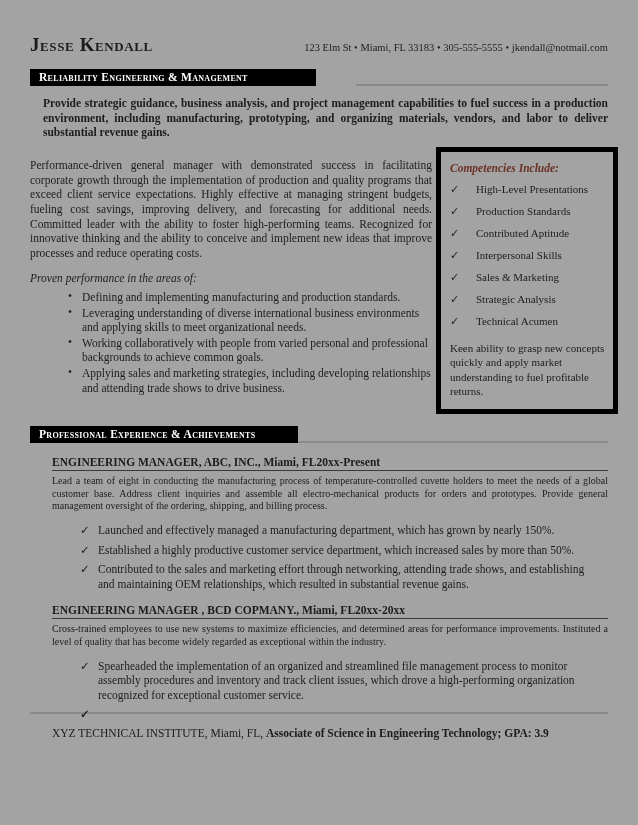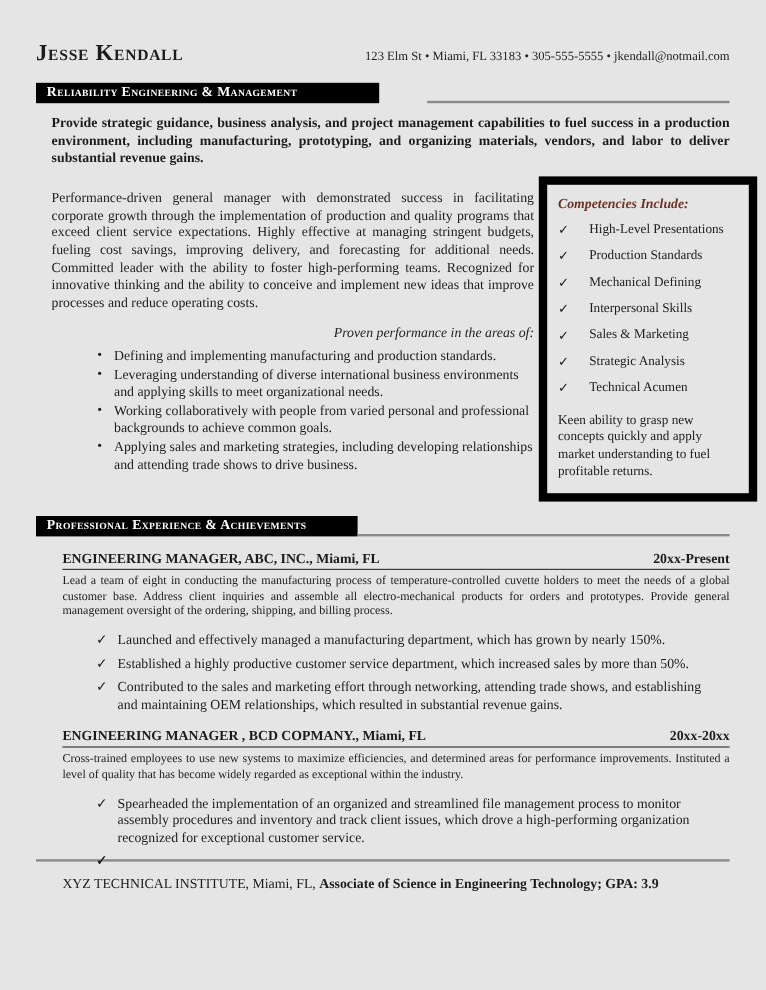--- a/index.html
+++ b/index.html
@@ -1,18 +1,18 @@
 <!DOCTYPE html>
 <html><head>
 <meta charset="utf-8">
 <style>
   * { box-sizing: border-box; }
   html, body { margin: 0; padding: 0; background: #ffffff; }
   .page {
-    width: 638px; height: 825px; background: #e5e5e5;
+    width: 638px; height: 825px; background: #a3a3a3;
     font-family: "Liberation Serif", serif; color: #1c1c1c;
     padding: 34px 30px 0 30px; overflow: hidden;
   }
   
   .hdr { display: flex; justify-content: space-between; align-items: baseline; }
   .name { font-size: 19px; font-weight: bold; font-variant: small-caps; letter-spacing: 0.6px; }
   .contact { font-size: 10.5px; color: #222; }
   
   .bar-row { display: flex; align-items: flex-end; }
   .bar {
@@ -20,42 +20,42 @@
     font-size: 11.5px; letter-spacing: 0.3px; padding: 2px 10px 3px 9px;
   }
   .w1 { width: 286px; } .w2 { width: 268px; } .w3 { width: 238px; }
   .bar-line { flex: 1; border-bottom: 2px solid #8a8a8a; }
   .mt1 { margin-top: 13px; gap: 40px; } .mt2 { margin-top: 12px; } .mt3 { margin-top: 10px; }
   
   .intro {
     font-weight: bold; font-size: 11.5px; line-height: 1.27;
     text-align: justify; margin: 10px 0 7px 13px;
   }
-  .summary-row { display: flex; margin-left: 13px; }
+  .summary-row { display: flex; }
   .sum-left { width: 402px; font-size: 11.5px; }
   .sum-para { text-align: justify; line-height: 1.27; }
-  .proven { font-style: italic; margin-top: 9px; text-align: right; }
+  .proven { font-style: italic; margin-top: 9px; }
   .sum-bullets { list-style: none; margin: 6px 0 0 0; padding: 0; }
   .sum-bullets li { position: relative; padding-left: 52px; line-height: 1.27; margin-bottom: 1px; }
   .dot { position: absolute; left: 38px; top: -1px; }
   
   .comp-box {
     width: 182px; margin-left: 4px; margin-right: -23px;
-    border: 7px solid #000000; padding: 10px 8px 10px 9px;
+    border: 5px solid #000000; padding: 10px 8px 10px 9px;
     font-size: 11px; align-self: flex-start; min-height: 212px;
   }
   .comp-title { color: #6b3226; font-weight: bold; font-style: italic; font-size: 11.5px; }
   .comp-list { list-style: none; margin: 9px 0 0 0; padding: 0; }
   .comp-list li { display: flex; margin-bottom: 9px; }
   .comp-check { width: 26px; flex: none; }
   .comp-note { margin-top: 13px; line-height: 1.32; }
   
   .job { margin-left: 22px; }
   .job-head {
-    display: flex; justify-content: space-between; font-weight: bold; font-size: 11.5px;
+    display: flex; font-weight: bold; font-size: 11.5px;
     border-bottom: 1.5px solid #3a3a3a; padding-bottom: 2px; margin-top: 13px;
   }
   .job-sum { font-size: 10px; line-height: 1.27; text-align: justify; margin-top: 4px; }
   .job-bullets { list-style: none; margin: 6px 0 0 0; padding: 0; font-size: 11.5px; }
   .job-bullets li { position: relative; padding-left: 46px; padding-right: 16px; line-height: 1.27; margin-bottom: 5px; }
   .chk { position: absolute; left: 28px; top: 0; }
   
   .edu { margin: 11px 0 0 22px; font-size: 11.5px; line-height: 1.4; }
   .edu .degree { font-weight: bold; }
 </style>
@@ -113,21 +113,21 @@
             <span>High-Level Presentations</span>
           </li>
 
           <li>
             <span class="comp-check">✓</span>
             <span>Production Standards</span>
           </li>
 
           <li>
             <span class="comp-check">✓</span>
-            <span>Mechanical Defining</span>
+            <span>Contributed Aptitude</span>
           </li>
 
           <li>
             <span class="comp-check">✓</span>
             <span>Interpersonal Skills</span>
           </li>
 
           <li>
             <span class="comp-check">✓</span>
             <span>Sales &amp; Marketing</span>

